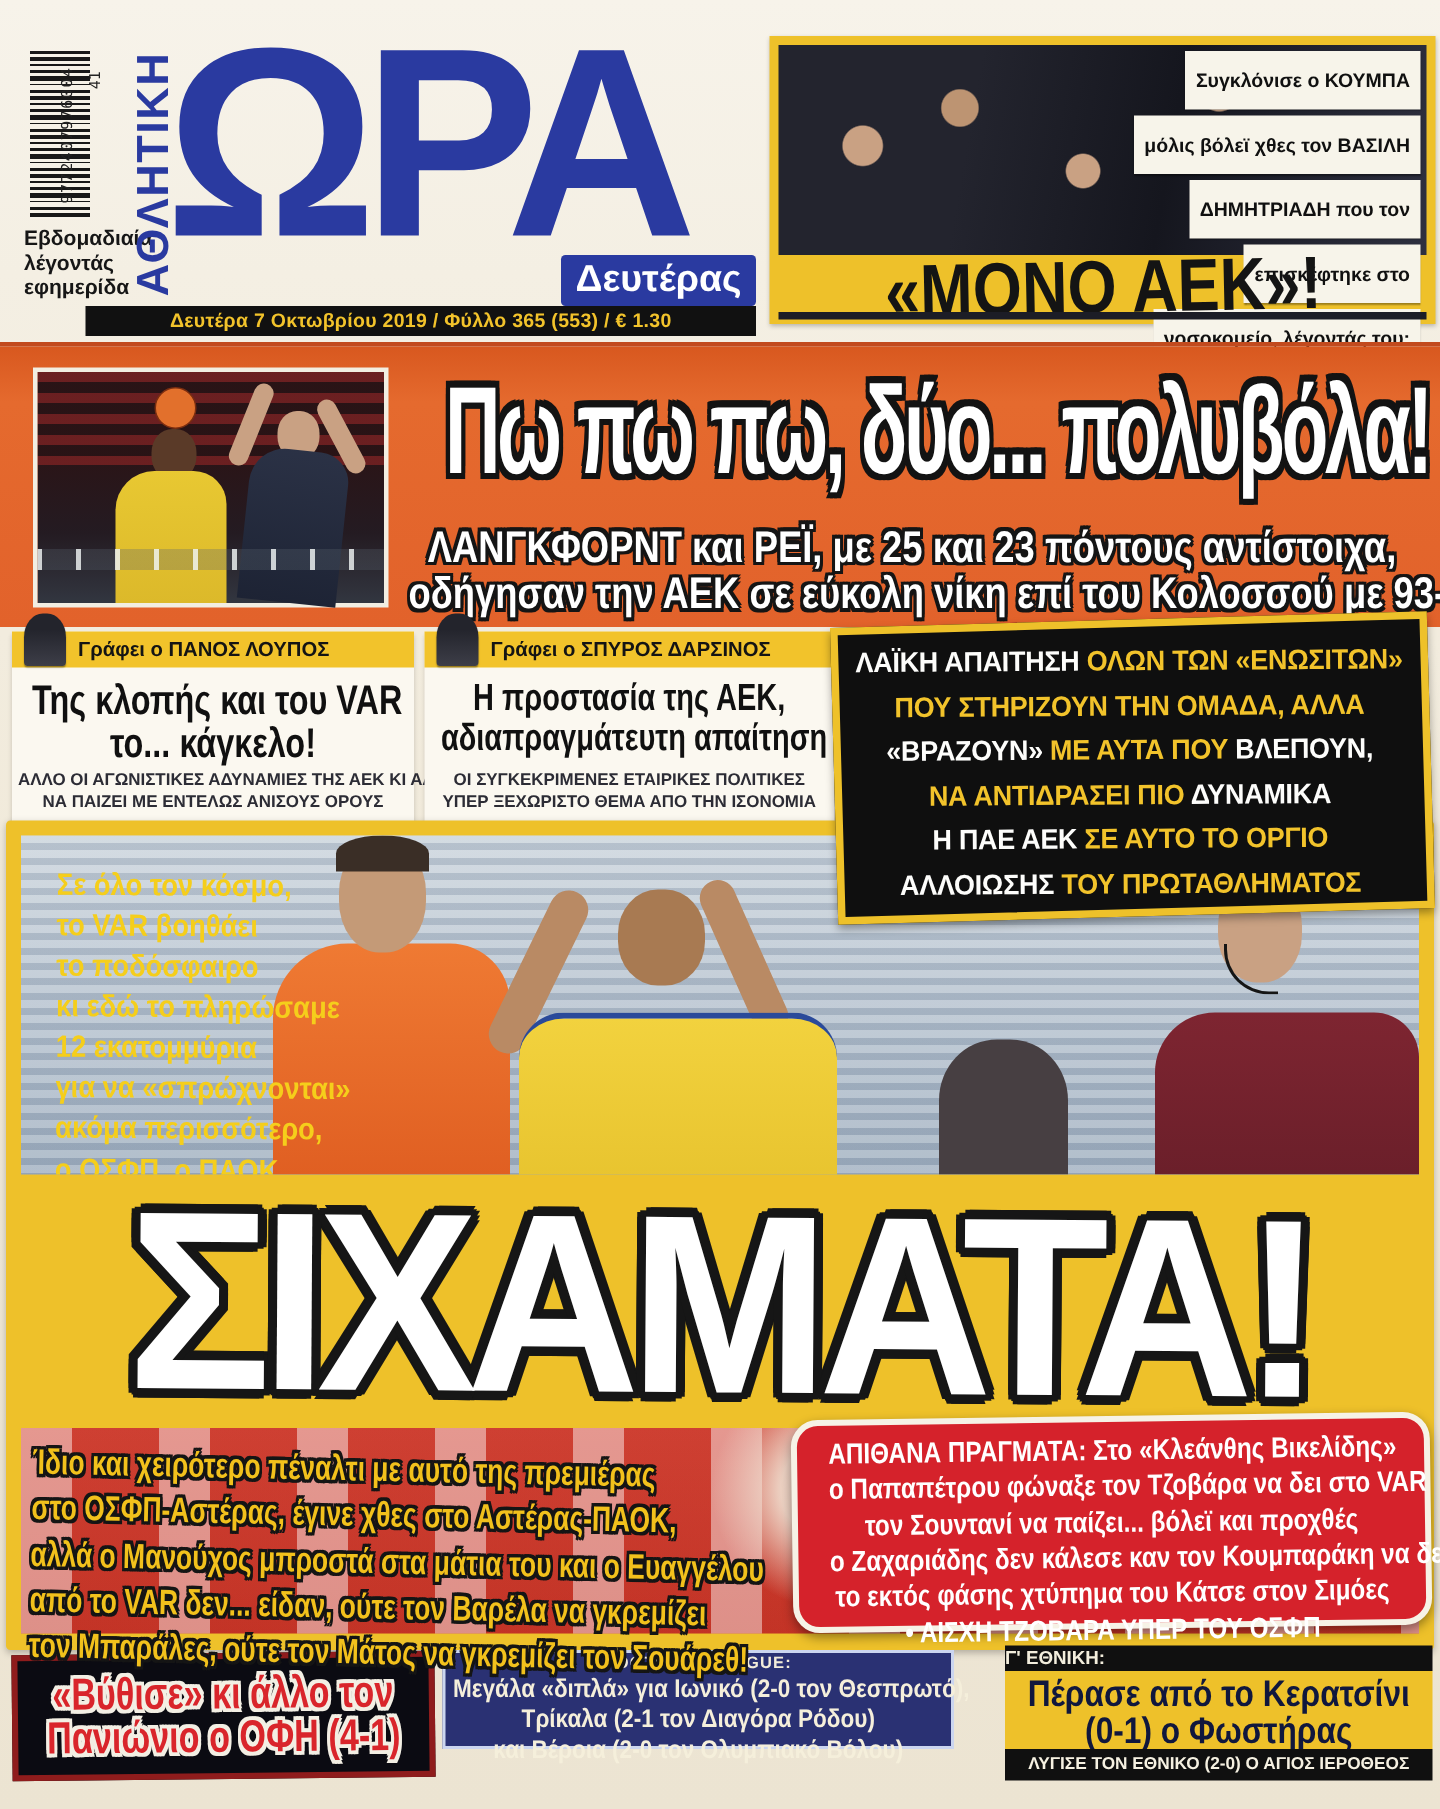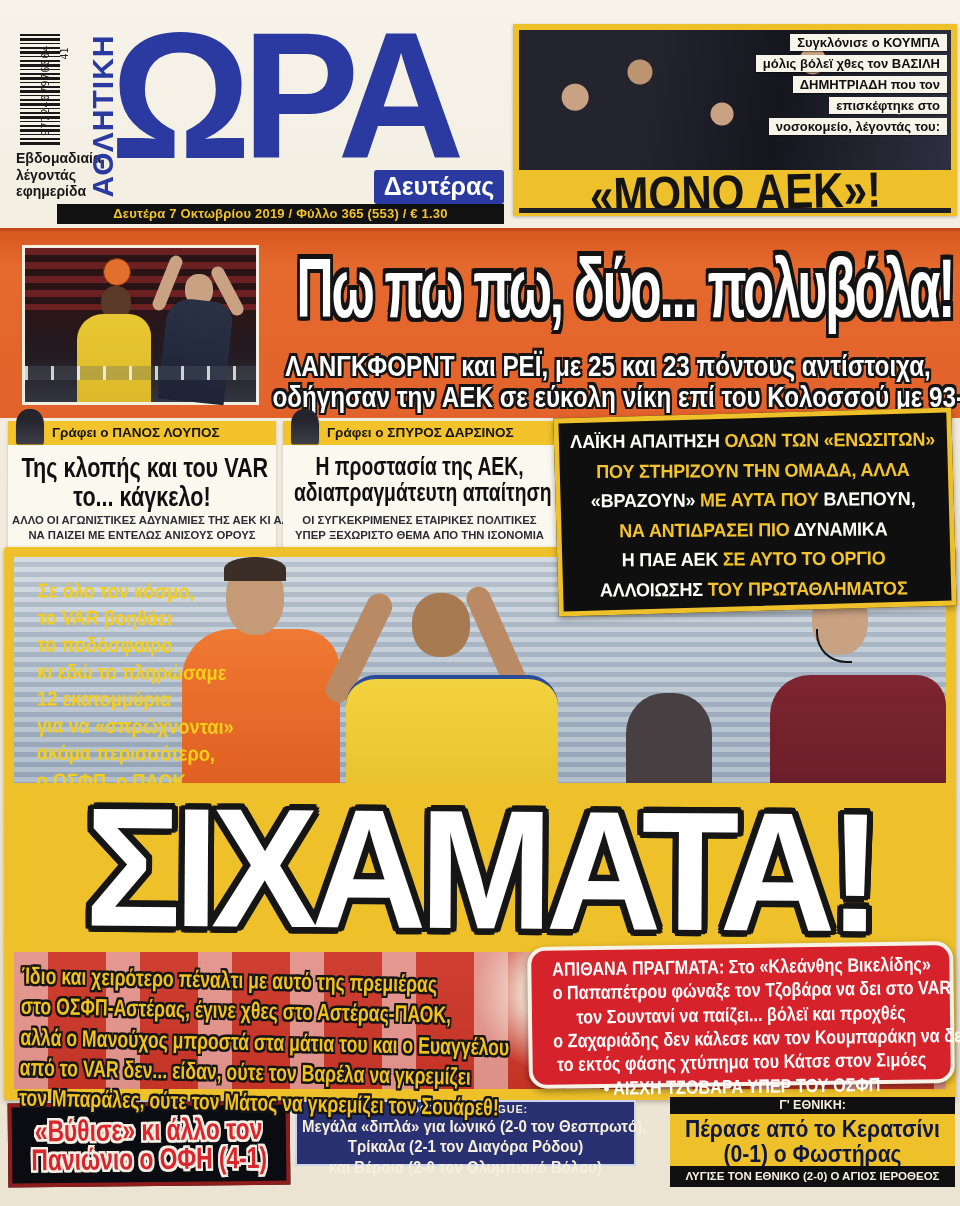--- a/index.html
+++ b/index.html
@@ -34,21 +34,21 @@
     background:
       radial-gradient(circle at 13% 48%,#c9a183 0 13px,rgba(0,0,0,0) 14px),
       radial-gradient(circle at 28% 30%,#bd9472 0 12px,rgba(0,0,0,0) 13px),
       radial-gradient(circle at 47% 60%,#c9a183 0 11px,rgba(0,0,0,0) 12px),
       radial-gradient(circle at 68% 22%,#c9a183 0 13px,rgba(0,0,0,0) 14px),
       radial-gradient(circle at 88% 55%,#e8d27a 0 7px,rgba(0,0,0,0) 8px),
       radial-gradient(circle at 80% 70%,#d8c467 0 6px,rgba(0,0,0,0) 7px),
       linear-gradient(100deg,#23242e 0 30%,#15161e 60%,#2e3040 100%);}
   .promo-kickers{position:absolute;right:10px;top:10px;text-align:right;}
   .promo-kickers .t-line{background:#f7f4ea;color:#101010;font-size:13px;font-weight:bold;
-    padding:1px 7px;margin:0 0 4px auto;width:fit-content;box-shadow:0 1px 1px rgba(0,0,0,.4);}
+    padding:12px 7px;margin:0 0 4px auto;width:fit-content;box-shadow:0 1px 1px rgba(0,0,0,.4);}
   .promo-headline{position:absolute;left:6px;top:144px;width:432px;text-align:center;
     font-size:43px;font-weight:bold;color:#141414;letter-spacing:0;line-height:1;
     transform:rotate(-1.2deg) scale(.98,1.15);transform-origin:center top;white-space:nowrap;}
   .promo-sliver{position:absolute;left:6px;top:184px;width:432px;height:5px;background:#1c1d26;}
 
   
   .banner{position:absolute;left:0;top:228px;width:960px;height:190px;
     background:linear-gradient(180deg,#d8581f 0,#e56a2e 20%,#e2622b 100%);border-top:3px solid #c24a1d;box-sizing:border-box;}
   .bb-photo{position:absolute;left:22px;top:14px;width:237px;height:160px;border:3px solid #f2eee2;box-sizing:border-box;
     background:
@@ -138,21 +138,21 @@
   .b-left{position:absolute;left:8px;top:1102px;width:282px;height:84px;background:#0b0b12;border:4px solid #8f1c1c;
     box-sizing:border-box;display:flex;flex-direction:column;align-items:center;justify-content:center;transform:rotate(-.6deg);}
   .b-left .t-line{font-size:24px;font-weight:bold;color:#d9252b;line-height:1.22;white-space:nowrap;
     transform:scale(.95,1.25);transform-origin:center center;}
   .b-mid{position:absolute;left:295px;top:1100px;width:341px;height:66px;background:#2a3173;border:2px solid #cbd5ef;box-sizing:border-box;}
   .b-mid-kicker{position:absolute;left:0;right:0;top:1px;text-align:center;font-size:11px;font-weight:bold;color:#f2ecdb;letter-spacing:.8px;}
   .b-mid-lines{position:absolute;left:0;right:0;top:15px;text-align:center;transform:scale(.97,1.1);transform-origin:center top;}
   .b-mid-lines .t-line{font-size:15.5px;font-weight:bold;color:#f5efdb;line-height:1.18;white-space:nowrap;}
   .b-right{position:absolute;left:670px;top:1097px;width:285px;height:90px;}
   .b-right-kicker{position:absolute;left:0;right:0;top:0;height:17px;background:#101010;color:#f3eedd;
-    font-size:12.5px;font-weight:bold;text-align:center;line-height:17px;}
+    font-size:12.5px;font-weight:bold;text-align:left;line-height:17px;}
   .b-right-body{position:absolute;left:0;right:0;top:17px;height:52px;background:#eec12a;text-align:center;padding-top:2px;box-sizing:border-box;}
   .b-right-body .t-line{font-size:22px;font-weight:bold;color:#10173d;line-height:1.12;white-space:nowrap;
     transform:scale(.96,1.12);transform-origin:center top;}
   .b-right-footer{position:absolute;left:0;right:0;top:69px;height:21px;background:#101010;color:#f6f1e2;
     font-size:11.5px;font-weight:bold;text-align:center;line-height:21px;white-space:nowrap;}
 </style>
 </head>
 <body>
 
 <div class="page">

